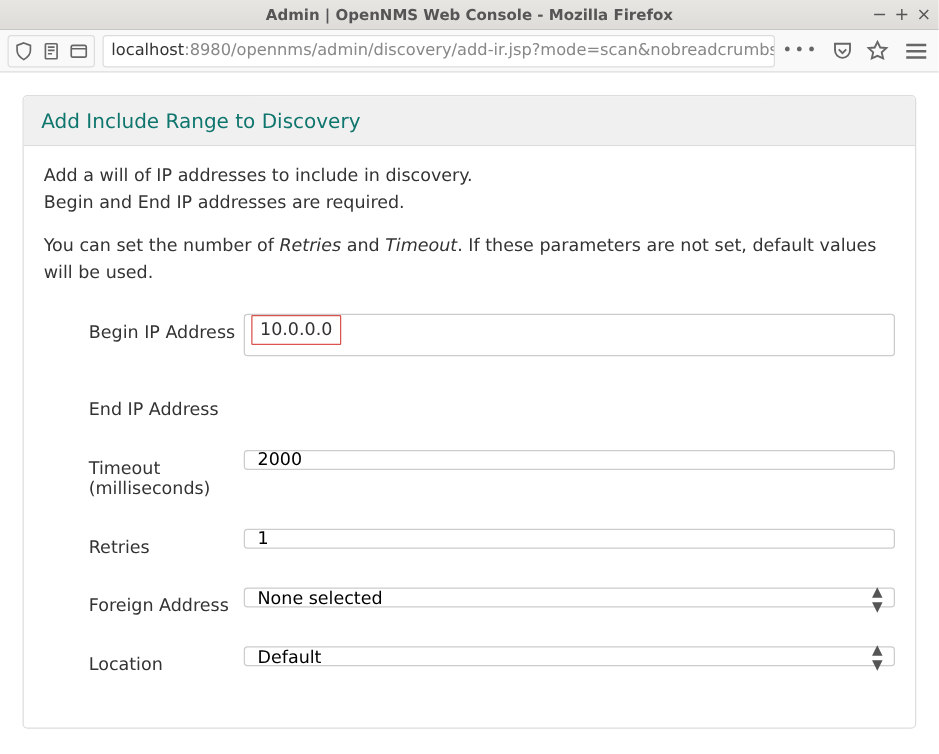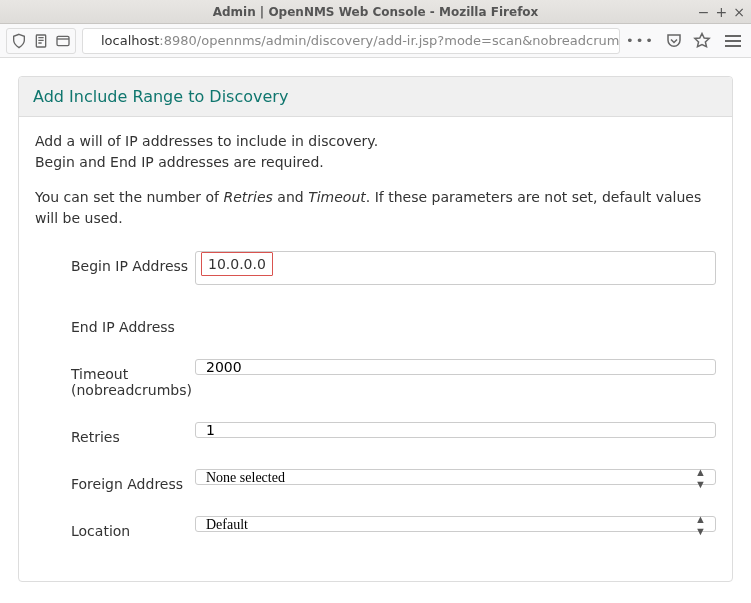--- a/index.html
+++ b/index.html
@@ -35,21 +35,21 @@
     border-bottom: 1px solid #ddd;
     display: flex; align-items: center;
     padding: 0 6px;
     gap: 6px;
     color: #555;
   }
   .idicons { display:flex; align-items:center; gap:6px; padding:0 4px; border:1px solid #ddd; border-radius:3px; height:26px; }
   .idicons svg { width:16px; height:16px; }
   .urlbox {
     flex:1; height:26px; border:1px solid #ddd; border-radius:3px;
-    display:flex; align-items:center; padding:0 18px;
+    display:flex; align-items:center; padding:0 6px;
     font-size:13px; color:#333; background:#fff;
     overflow:hidden; white-space:nowrap;
   }
   .url-host { color:#333; }
   .url-path { color:#888; }
   .rbicons { display:flex; align-items:center; gap:10px; padding-right:4px; }
   .rbicons svg { width:18px; height:18px; }
   .hamburger { display:flex; flex-direction:column; gap:3px; padding:4px; }
   .hamburger span { width:16px; height:2px; background:#666; display:block; }
 
@@ -75,21 +75,21 @@
   }
   .row-input { flex:1; }
   input.text, select.sel {
     width:100%; height:16px;
     border:1px solid #ccc; border-radius:3px;
     padding:0 10px; font-size:14px; color:#000000;
     background:#fff;
     font-family: inherit;
   }
   select.sel { padding-right:24px; appearance:none; -webkit-appearance:none; }
-  .sel-wrap { position:relative;font-family:Liberation Serif, serif; }
+  .sel-wrap { position:relative; }
   .sel-caret {
     position:absolute; right:10px; top:50%; transform:translateY(-50%);
     pointer-events:none; color:#555; font-size:11px; line-height:1;
   }
   .sel-caret::before { content:"▲"; display:block; margin-bottom:1px;}
   .sel-caret::after  { content:"▼"; display:block;}
 
   .highlighted-wrap {
     display:inline-block; height:34px;
     border:1px solid #ccc; border-radius:3px;
@@ -170,21 +170,21 @@
               <div class="hl-inner">10.0.0.0</div>
             </div>
           </div>
         </div>
 
         <div class="row">
           <div class="row-label">End IP Address</div>
         </div>
 
         <div class="row">
-          <div class="row-label">Timeout (nobreadcrumbs)</div>
+          <div class="row-label">Timeout (milliseconds)</div>
           <div class="row-input">
             <input class="text" type="text" value="2000" style="">
           </div>
         </div>
 
         <div class="row">
           <div class="row-label">Retries</div>
           <div class="row-input">
             <input class="text" type="text" value="1" style="">
           </div>

